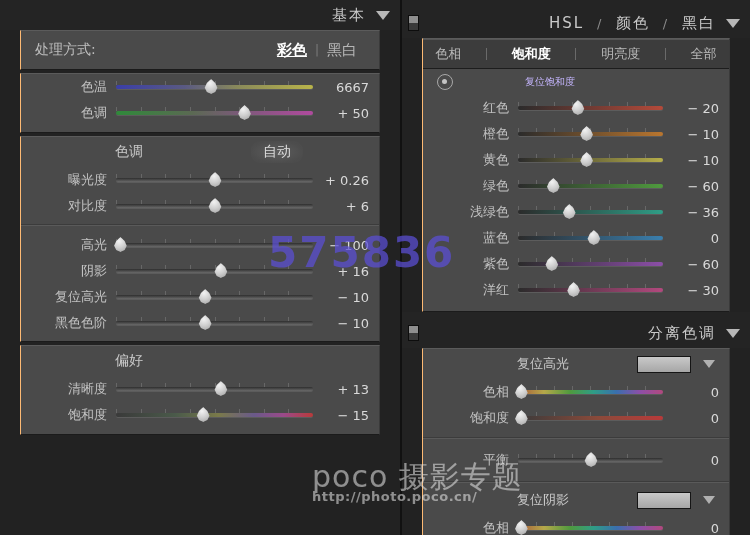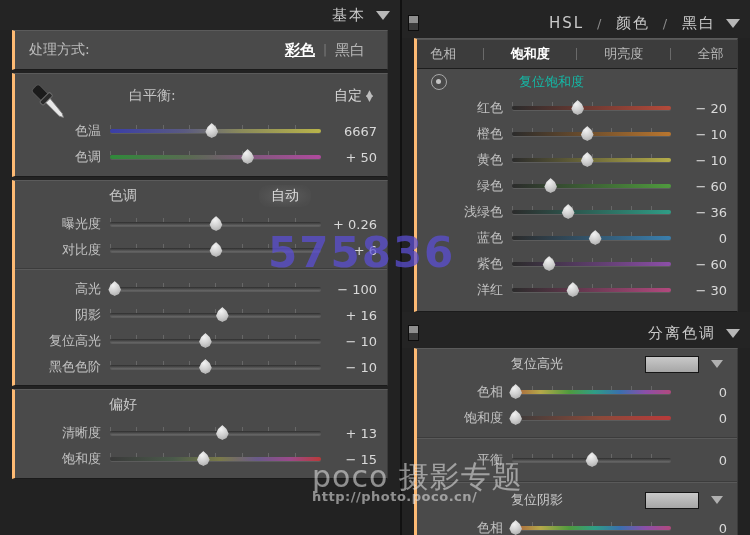--- a/index.html
+++ b/index.html
@@ -77,22 +77,22 @@
 
   
   .group {
     background: #4a4a4a;
     border-top: 1px solid #5b5b5b;
     border-bottom: 1px solid #1b1b1b;
     box-sizing: border-box;
     position: relative;
   }
   .group.inner-frame {
-    margin: 0 12px;
-    border-left: 3px solid #fdba74;
+    margin: 0 20px;
+    border-left: 1px solid #fdba74;
     border-right: 1px solid #3a3a3a;
   }
   .sub-sep {
     border-top: 1px solid #3c3c3c;
     border-bottom: 1px solid #5a5a5a;
   }
 
   
   .treatment-row {
     height: 38px;
@@ -260,22 +260,22 @@
   }
   .target-icon::after {
     content: "";
     position: absolute;
     left: 3.5px; top: 3.5px;
     width: 5px; height: 5px;
     background: #c4c4c4;
     border-radius: 50%;
   }
   .reset-title {
-    font-size: 13px;
-    color: #14b8a6;
+    font-size: 10px;
+    color: #c4b5fd;
     margin-left: 72px;
   }
 
   
   .st-head {
     display: flex;
     align-items: center;
     height: 30px;
     padding: 0 8px 0 8px;
     box-sizing: border-box;
@@ -358,39 +358,20 @@
     <div class="group inner-frame">
       <div class="treatment-row">
         <span class="treat-label">处理方式:</span>
         <span class="treat-opt active">彩色</span>
         <span class="treat-div">|</span>
         <span class="treat-opt">黑白</span>
       </div>
     </div>
 
     <div class="group inner-frame" style="margin-top:3px;">
-      <div class="wb-row">
-        <span class="eyedropper">
-          <svg width="46" height="48" viewBox="0 0 46 48">
-            <g transform="rotate(-45 23 24)">
-              <rect x="19" y="4" width="10" height="16" rx="3" fill="#1b1b1b" stroke="#555" stroke-width="1"></rect>
-              <rect x="17" y="18" width="14" height="5" rx="1.5" fill="#2a2a2a" stroke="#6a6a6a" stroke-width="1"></rect>
-              <polygon points="21,23 27,23 25,42 23,46 21,42" fill="#e8e8e8" stroke="#7a7a7a" stroke-width="0.8"></polygon>
-            </g>
-          </svg>
-        </span>
-        <span class="wb-label">白平衡:</span>
-        <span class="wb-value">
-          <span>自定</span>
-          <span class="stepper">
-              <span>▲</span>
-              <span>▼</span>
-            </span>
-        </span>
-      </div>
 
       <div class="srow">
         <span class="s-label">色温</span>
         <span class="s-track-wrap">
           <span class="track" style="background:linear-gradient(90deg,#3a3ea8 0%,#5a5a82 35%,#8a8a5a 62%,#b9b44a 100%);"></span>
           <span class="ticks"></span>
           <span class="knob" style="left:48%;"></span>
         </span>
         <span class="s-value">6667</span>
       </div>

